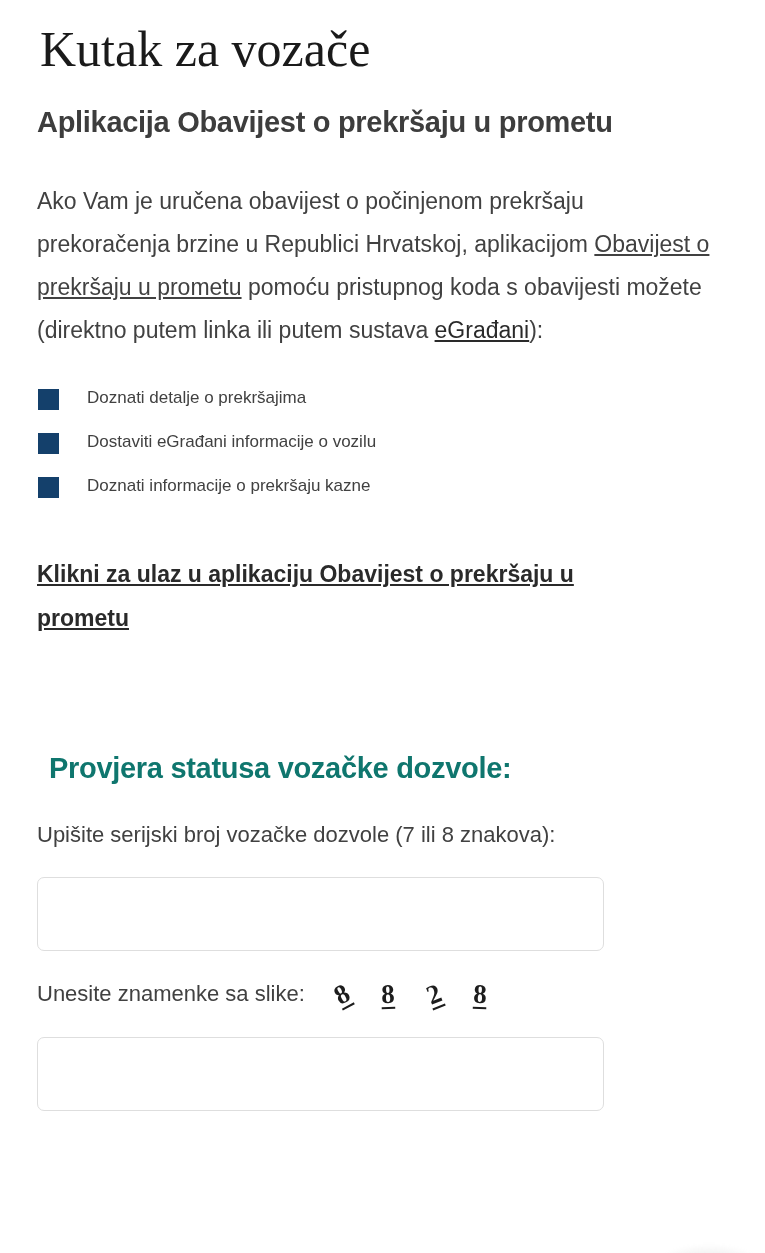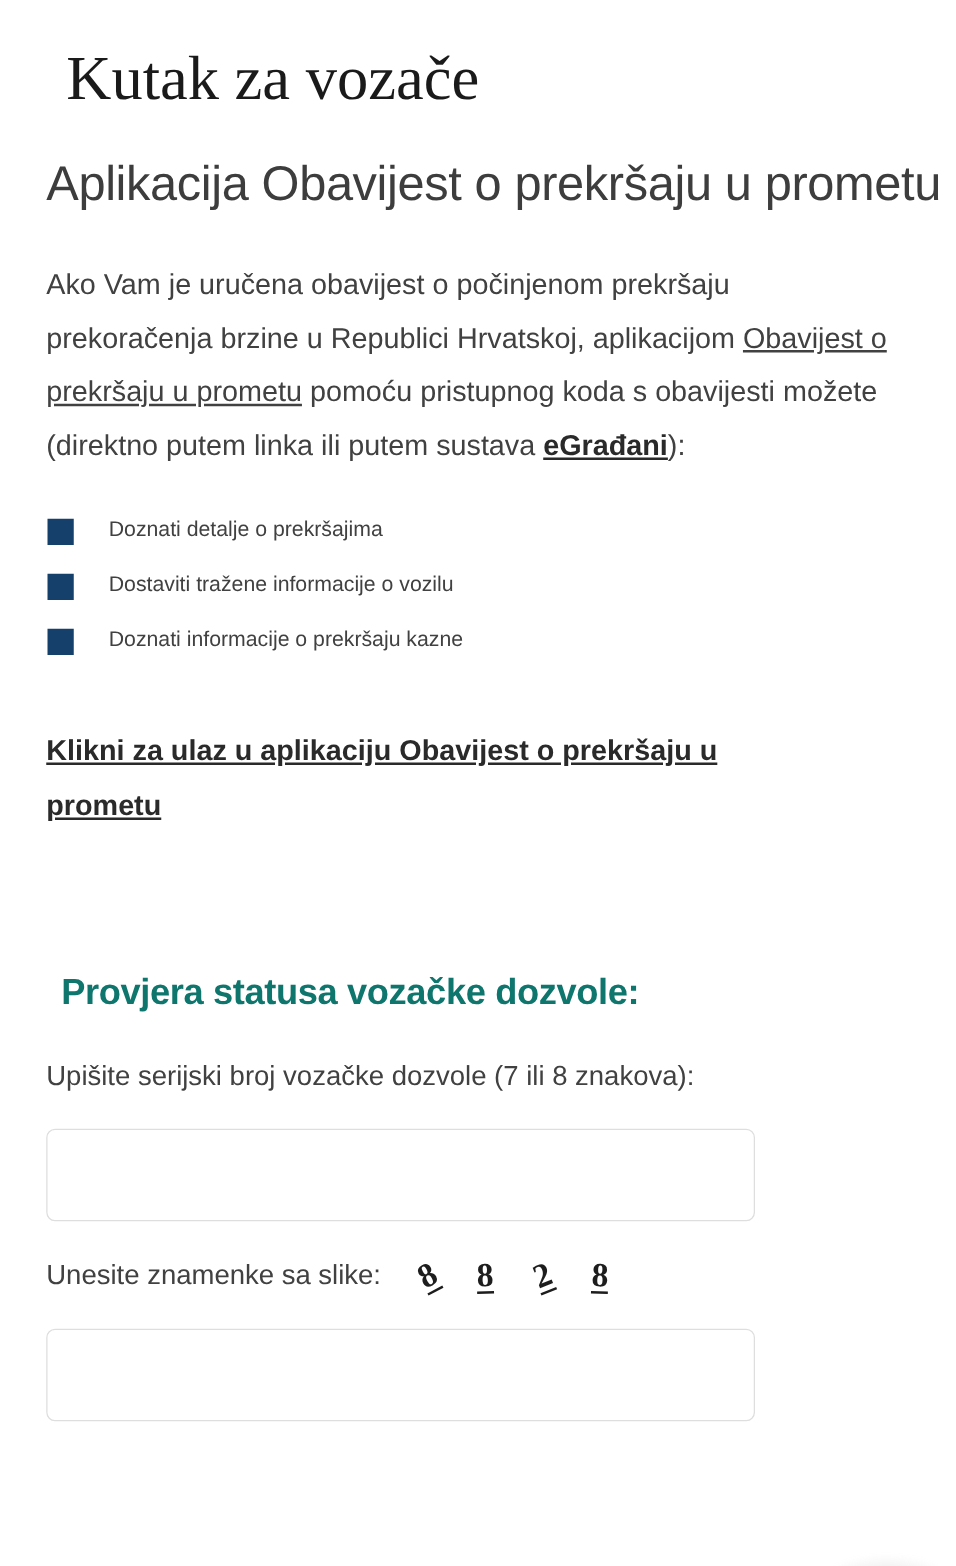--- a/index.html
+++ b/index.html
@@ -32,31 +32,31 @@
     width: 700px;
   }
 
   
   .page-title {
     font-family: "Liberation Serif", serif;
     font-size: 50px;
     line-height: 56px;
     font-weight: 400;
     color: #1a1a1a;
-    margin: 16px;
+    margin: 3px;
     padding-top: 18px;
     letter-spacing: 0px;
     white-space: nowrap;
   }
 
   .subtitle {
     font-family: "Liberation Sans", sans-serif;
-    font-size: 39px;
+    font-size: 29px;
     line-height: 36px;
-    font-weight: 400;
+    font-weight: 700;
     color: #3d3d3d;
     margin: 0;
     padding-top: 24px;
     white-space: nowrap;
     letter-spacing: -0.3px;
   }
 
   
   .intro {
     font-size: 23px;
@@ -65,21 +65,21 @@
     margin: 0;
     padding-top: 40px;
     width: 676px;
   }
   .intro .lnk {
     text-decoration: underline;
     color: #414141;
   }
   .intro .lnk-strong {
     text-decoration: underline;
-    font-weight: 700;
+    font-weight: 400;
     color: #2a2a2a;
   }
 
   
   .bullets {
     list-style: none;
     margin: 0;
     padding: 0;
     padding-top: 24px;
   }
@@ -202,21 +202,21 @@
   <div class="content">
 
     <h1 class="page-title">Kutak za vozače</h1>
 
     <h2 class="subtitle">Aplikacija Obavijest o prekršaju u prometu</h2>
 
     <p class="intro"><span>Ako Vam je uručena obavijest o počinjenom prekršaju prekoračenja brzine u Republici Hrvatskoj, aplikacijom </span><a class="lnk" href="#">Obavijest o prekršaju u prometu</a><span> pomoću pristupnog koda s obavijesti možete (direktno putem linka ili putem sustava </span><a class="lnk-strong" href="#">eGrađani</a><span>):</span></p>
 
     <ul class="bullets">
       <li><span>Doznati detalje o prekršajima</span></li>
-      <li><span>Dostaviti tražene informacije o vozilu</span></li>
+      <li><span>Dostaviti eGrađani informacije o vozilu</span></li>
       <li><span>Doznati informacije o prekršaju kazne</span></li>
     </ul>
 
     <a class="entry-link" href="#">Klikni za ulaz u aplikaciju Obavijest o prekršaju u prometu</a>
 
     <h2 class="section-heading">Provjera statusa vozačke dozvole:</h2>
 
     <p class="field-label">Upišite serijski broj vozačke dozvole (7 ili 8 znakova):</p>
 
     <input class="text-input" type="text" placeholder="" style="">

